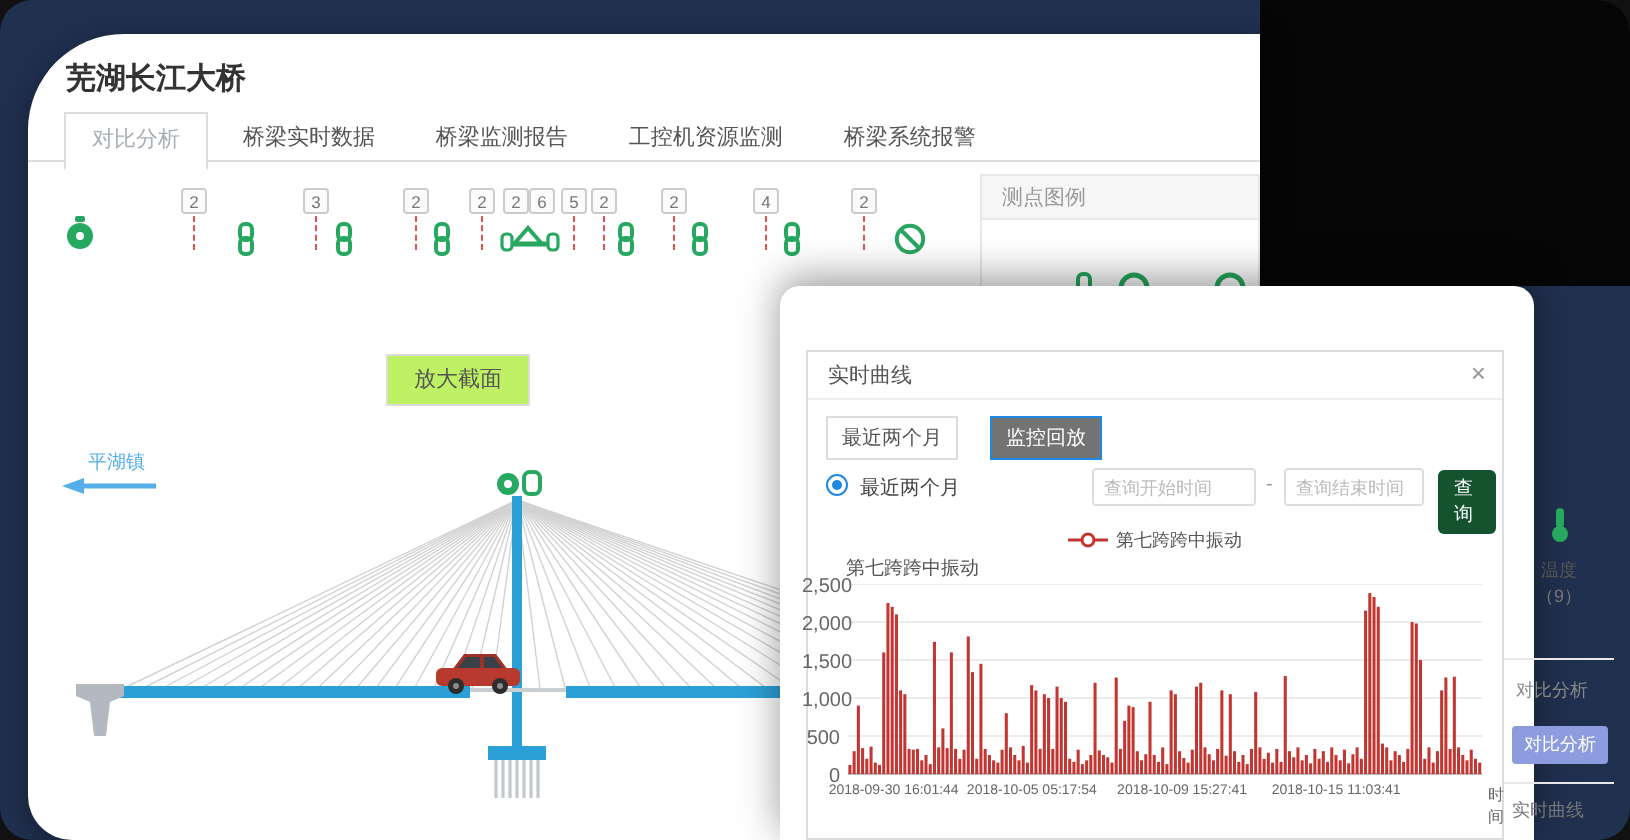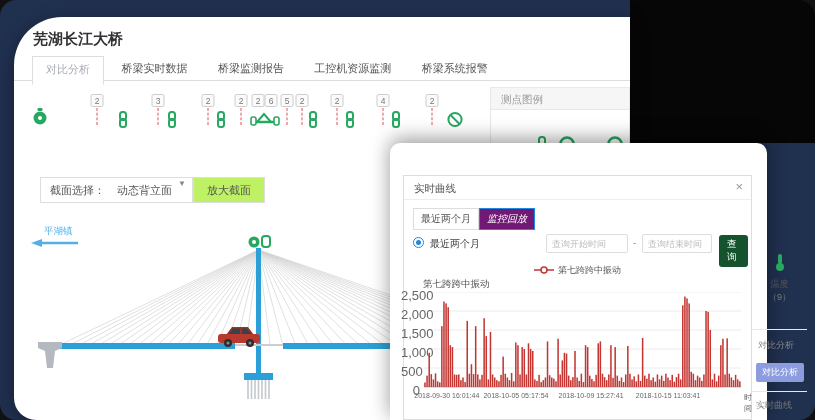--- a/index.html
+++ b/index.html
@@ -50,36 +50,36 @@
   .bridge-svg{position:absolute;left:0;top:200px;}
 
   
   .front-window{position:absolute;left:390px;top:143px;width:377px;height:277px;background:#fff;
     border-radius:10px 10px 0 0;box-shadow:0 -4px 20px rgba(0,0,0,.4);}
   .modal{position:absolute;left:13px;top:32px;width:349px;height:245px;border:1px solid #ddd;background:#fff;}
   .modal-hd{height:24px;line-height:24px;border-bottom:1px solid #eee;font-size:10.5px;color:#555;padding-left:10px;}
   .modal-close{position:absolute;right:8px;top:4px;font-size:13px;color:#999;cursor:pointer;line-height:14px;}
   .m-tabs{position:absolute;left:9px;top:32px;display:flex;}
   .m-tab{font-size:10px;padding:3px 7px;border:1px solid #ddd;color:#555;background:#fff;cursor:pointer;}
-  .m-tab.active{background:#701a75;border-color:#1e88e5;color:#fff;margin-left:0;font-style:italic;}
+  .m-tab.active{background:#737373;border-color:#1e88e5;color:#fff;margin-left:16px;}
   .q-row{position:absolute;left:9px;top:58px;width:335px;height:20px;}
   .radio{position:absolute;left:0;top:3px;width:11px;height:11px;border:1px solid #1e88e5;border-radius:50%;cursor:pointer;}
   .radio i{position:absolute;left:2px;top:2px;width:5px;height:5px;border-radius:50%;background:#1e88e5;}
   .radio-lb{position:absolute;left:17px;top:3px;font-size:10px;color:#444;}
   .q-input{position:absolute;top:0;height:19px;border:1px solid #ddd;border-radius:2px;font-size:9px;color:#555;
     padding:0 5px;outline:none;font-family:Liberation Serif, serif;}
   .q-input::placeholder{color:#bbb;}
   .q-sep{position:absolute;left:220px;top:3px;font-size:10px;color:#999;}
   .q-btn{position:absolute;left:306px;top:1px;background:#14532d;color:#fff;font-size:9.5px;
     padding:3px 8px;border-radius:3px;cursor:pointer;}
   .c-legend{position:absolute;left:0;top:88px;width:100%;text-align:center;font-size:9px;color:#555;}
   .c-legend .mk{display:inline-block;vertical-align:middle;margin-right:4px;}
   .c-title{position:absolute;left:19px;top:102px;font-size:9.5px;color:#555;}
   .plot{position:absolute;left:20px;top:116px;width:317px;height:95px;}
-  .ylab{position:absolute;width:19px;text-align:right;font-size:13px;color:#666;left:-3px;}
+  .ylab{position:absolute;width:19px;text-align:right;font-size:10px;color:#666;left:-3px;}
   .xlab{position:absolute;top:216px;font-size:7px;color:#666;white-space:nowrap;transform:translateX(-50%);}
   .xaxis-name{position:absolute;left:340px;top:216px;font-size:8px;color:#666;}
 
   
   .sliver{position:absolute;left:362px;top:0;width:55px;height:277px;overflow:hidden;}
   .sl-temp{position:absolute;left:0;top:110px;width:55px;text-align:center;cursor:pointer;}
   .sl-temp .t1{font-size:9px;color:#555;margin-top:2px;font-family:Liberation Mono, monospace;}
   .sl-temp .t2{font-size:9px;color:#777;}
   .sl-div{position:absolute;left:0;width:55px;border-top:1px solid #e8e8e8;}
   .sl-cmp-t{position:absolute;left:6px;top:196px;font-size:9px;color:#888;white-space:nowrap;}
@@ -203,25 +203,20 @@
           </svg></span>
       <span class="stub" style="left:68px"><svg width="16" height="16">
             <circle cx="8" cy="8" r="6.5" fill="none" stroke="#27a860" stroke-width="2.5"></circle>
           </svg></span>
       <span class="stub" style="left:116px"><svg width="16" height="16">
             <circle cx="8" cy="8" r="6.5" fill="none" stroke="#27a860" stroke-width="2.5"></circle>
           </svg></span>
     </div>
 
     <div class="sec-bar">
-      <div class="sec-box">
-        <span class="sec-label">截面选择：</span>
-        <span class="sec-value">动态背立面</span>
-        <span class="sec-caret">▼</span>
-      </div>
       <div class="sec-zoom">放大截面</div>
     </div>
 
     <svg class="bridge-svg" width="616" height="203" viewBox="0 0 616 203">
       <g id="cable-group">
           <line x1="244.5" y1="33" x2="48" y2="127" stroke="#d2d2d2" stroke-width="0.7"></line>
           <line x1="244.5" y1="33" x2="57.68421052631579" y2="127" stroke="#d2d2d2" stroke-width="0.7"></line>
           <line x1="244.5" y1="33" x2="67.36842105263158" y2="127" stroke="#d2d2d2" stroke-width="0.7"></line>
           <line x1="244.5" y1="33" x2="77.05263157894737" y2="127" stroke="#d2d2d2" stroke-width="0.7"></line>
           <line x1="244.5" y1="33" x2="86.73684210526315" y2="127" stroke="#d2d2d2" stroke-width="0.7"></line>

